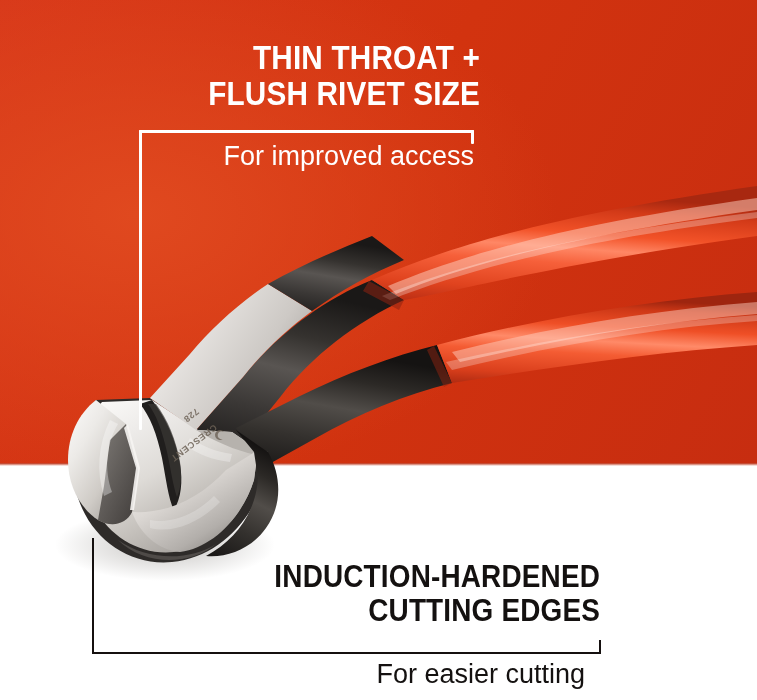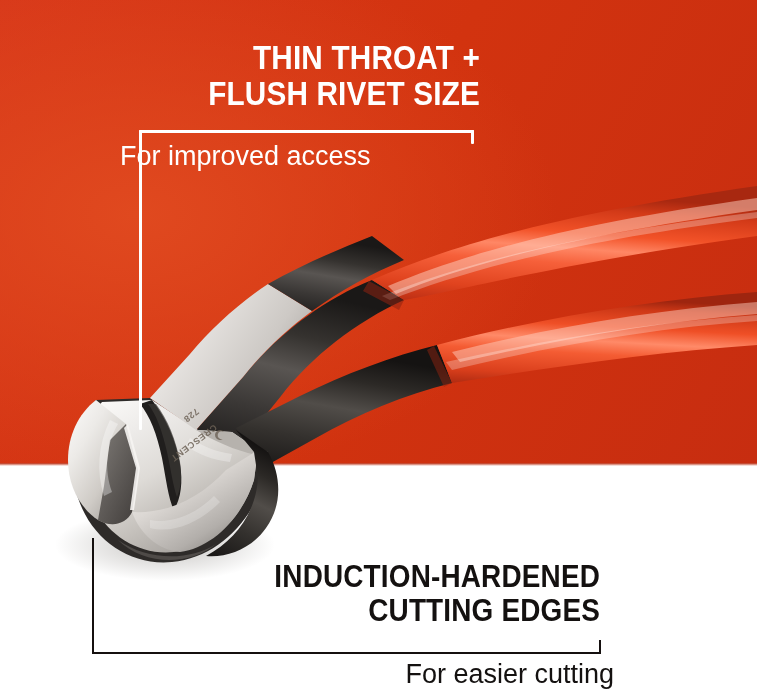--- a/index.html
+++ b/index.html
@@ -52,21 +52,21 @@
     font-weight:700;
     font-size:33px;
     line-height:36px;
     letter-spacing:0.2px;
     transform:scaleX(.90);
     transform-origin:100% 50%;
     text-transform:uppercase;
   }
   .sub-top{
     position:absolute;left:120px;top:140px;width:354px;
-    text-align:left;
+    text-align:right;
     color:#ffffff;
     font-size:27px;
     line-height:33px;
     font-weight:400;
   }
 
   
   .cal-bot-v{
     position:absolute;left:92px;top:538px;width:2px;height:116px;
     background:#15100f;
@@ -87,21 +87,21 @@
     color:#141110;
     font-weight:700;
     font-size:31px;
     line-height:34px;
     letter-spacing:0.2px;
     transform:scaleX(.90);
     transform-origin:100% 50%;
     text-transform:uppercase;
   }
   .sub-bot{
-    position:absolute;left:243px;top:658px;width:371px;
+    position:absolute;left:214px;top:658px;width:371px;
     text-align:right;
     color:#141110;
     font-size:27px;
     line-height:33px;
     font-weight:400;
   }
 
   
   .tool{
     position:absolute;left:0;top:0;width:757px;height:700px;

